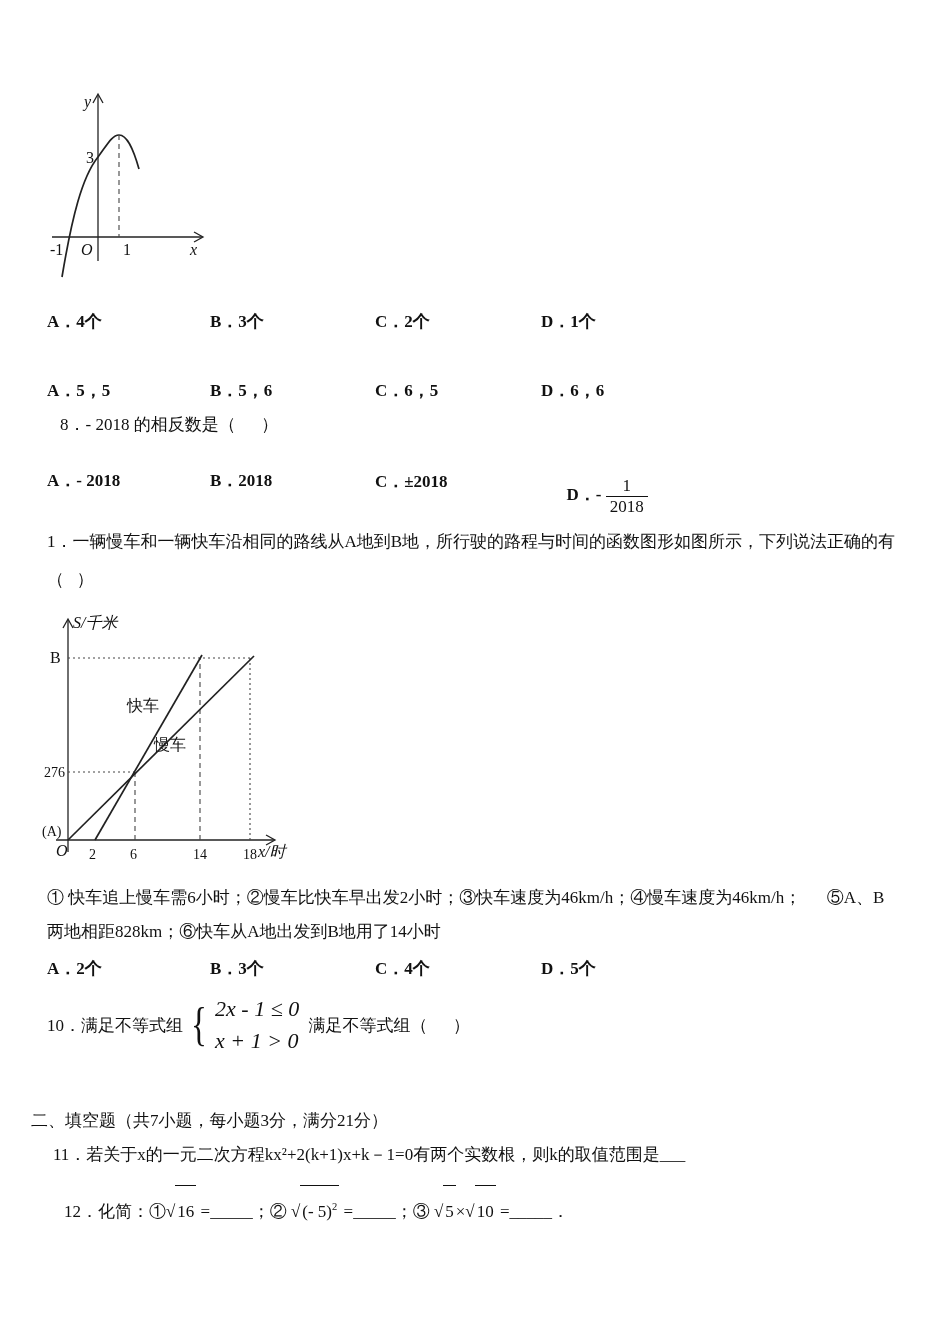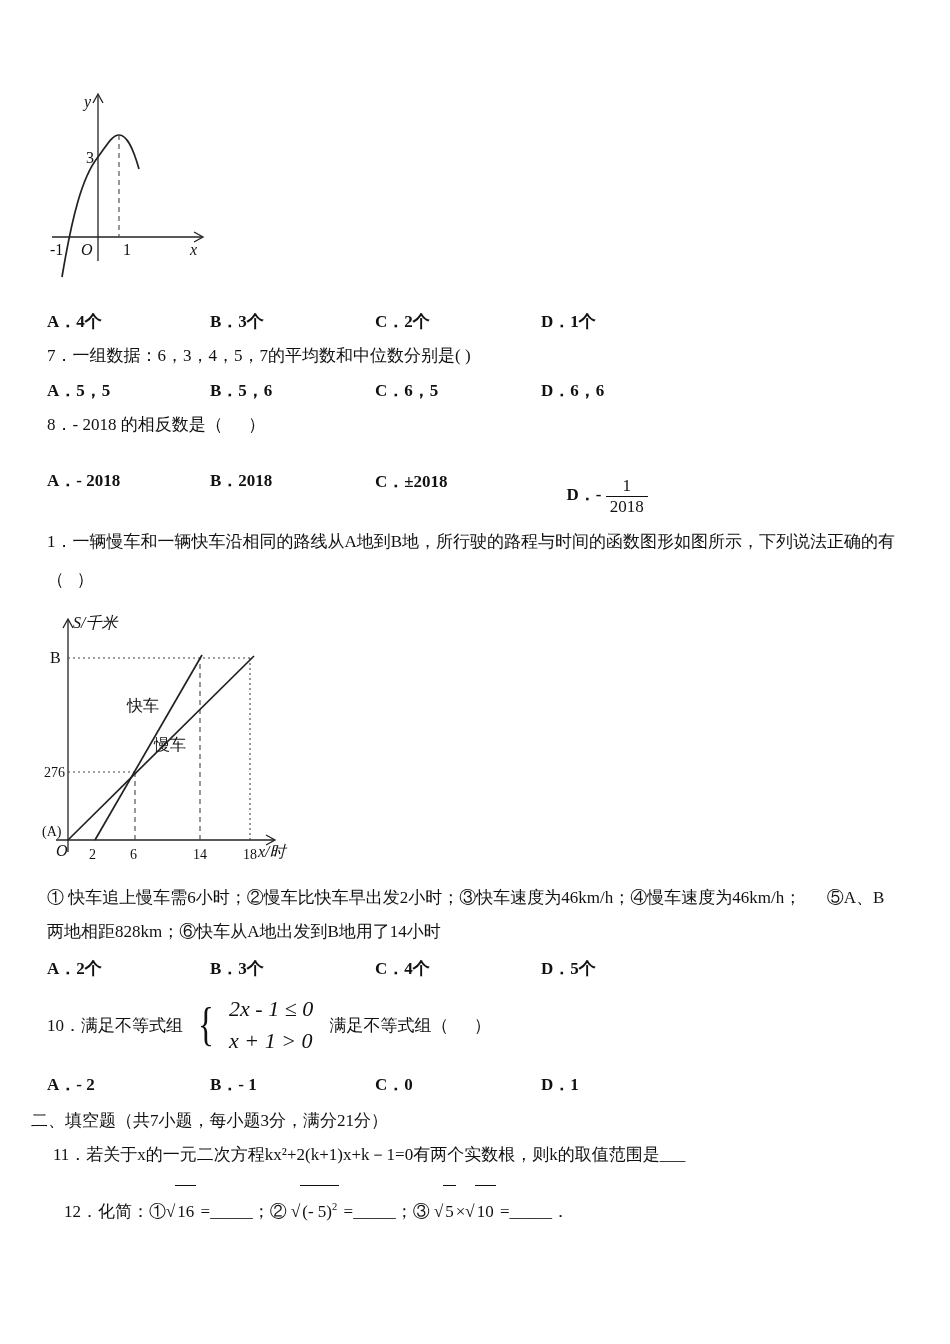--- a/index.html
+++ b/index.html
@@ -13,21 +13,21 @@
   .axis{stroke:#222;stroke-width:1.3;fill:none}
   .curve{stroke:#222;stroke-width:1.7;fill:none}
   .dash{stroke:#444;stroke-width:1.1;stroke-dasharray:5 4;fill:none}
   .dot{stroke:#444;stroke-width:1.1;stroke-dasharray:2 3;fill:none}
   svg text{font-family:"Liberation Serif","DejaVu Serif",serif;font-size:16px;fill:#111}
   svg text.sm{font-size:14px}
   .it{font-style:italic}
   .frac{display:inline-block;vertical-align:middle;text-align:center;line-height:1.15;font-weight:400}
   .frac .num{display:block;padding:0 4px}
   .frac .den{display:block;border-top:1.4px solid #111;padding:0 4px}
-  .sys{position:absolute;left:47px;display:flex;align-items:center;gap:12px}
+  .sys{position:absolute;left:47px;display:flex;align-items:center;gap:5px}
   .brace{font-size:46px;font-weight:300;line-height:1;transform:scaleX(.72);display:inline-block}
   .stack{display:inline-block;font-style:italic;line-height:1.45;font-size:22px;text-align:left}
   .stack div{white-space:pre}
   .sqrt{white-space:nowrap}
   .sqrt .rad{border-top:1.4px solid #111;padding:16px 2px}
   sup{font-size:.62em}
 </style>
 </head>
 <body>
 
@@ -48,29 +48,28 @@
     <text x="83" y="170">1</text>
   </svg>
 
   <div class="row" style="top:310px">
     <span class="opt oA">A．4个</span>
     <span class="opt oB">B．3个</span>
     <span class="opt oC">C．2个</span>
     <span class="opt oD">D．1个</span>
   </div>
 
-  <div class="abs" style="left:47px;top:344px">7．一组数据：6，3，4，5，7的平均数和中位数分别是( )</div>
   <div class="row" style="top:379px">
     <span class="opt oA">A．5，5</span>
     <span class="opt oB">B．5，6</span>
     <span class="opt oC">C．6，5</span>
     <span class="opt oD">D．6，6</span>
   </div>
 
-  <div class="abs" style="left:47px;top:413px">8．- 2018 的相反数是（      ）</div>
+  <div class="abs" style="left:60px;top:413px">8．- 2018 的相反数是（      ）</div>
   <div class="row" style="top:452px;height:56px">
     <span class="opt oA" style="top:17px">A．- 2018</span>
     <span class="opt oB" style="top:17px">B．2018</span>
     <span class="opt oC" style="top:18px">C．±2018</span>
     <span class="opt oD" style="top:4px">
       <span>D．- </span><span class="frac"><span class="num">1</span><span class="den">2018</span></span>
     </span>
   </div>
 
   <div class="abs" style="left:47px;top:530px">1．一辆慢车和一辆快车沿相同的路线从A地到B地，所行驶的路程与时间的函数图形如图所示，下列说法正确的有</div>
@@ -118,26 +117,20 @@
   <div class="sys" style="top:993px;height:64px">
     <span>10．满足不等式组</span>
     <span class="brace">{</span>
     <span class="stack">
       <div>2x - 1 ≤ 0</div>
       <div>x + 1 &gt; 0</div>
     </span>
     <span style="white-space:pre"> 满足不等式组（      ）</span>
   </div>
 
-  <div class="row" style="top:1073px">
-    <span class="opt oA">A．- 2</span>
-    <span class="opt oB">B．- 1</span>
-    <span class="opt oC">C．0</span>
-    <span class="opt oD">D．1</span>
-  </div>
 
   <div class="abs" style="left:31px;top:1109px">二、填空题（共7小题，每小题3分，满分21分）</div>
 
   <div class="abs" style="left:53px;top:1143px">11．若关于x的一元二次方程kx²+2(k+1)x+k－1=0有两个实数根，则k的取值范围是___</div>
 
   <div class="abs" style="left:47px;top:1180px">
     <span>12．化简：①</span><span class="sqrt">√<span class="rad">16</span></span><span> =</span><span>_____</span><span>；② </span><span class="sqrt">√<span class="rad"><span>(- 5)</span><sup>2</sup></span></span><span> =</span><span>_____</span><span>；③ </span><span class="sqrt">√<span class="rad">5</span></span><span>×</span><span class="sqrt">√<span class="rad">10</span></span><span> =</span><span>_____</span><span>．</span>
   </div>
 
 </div>

